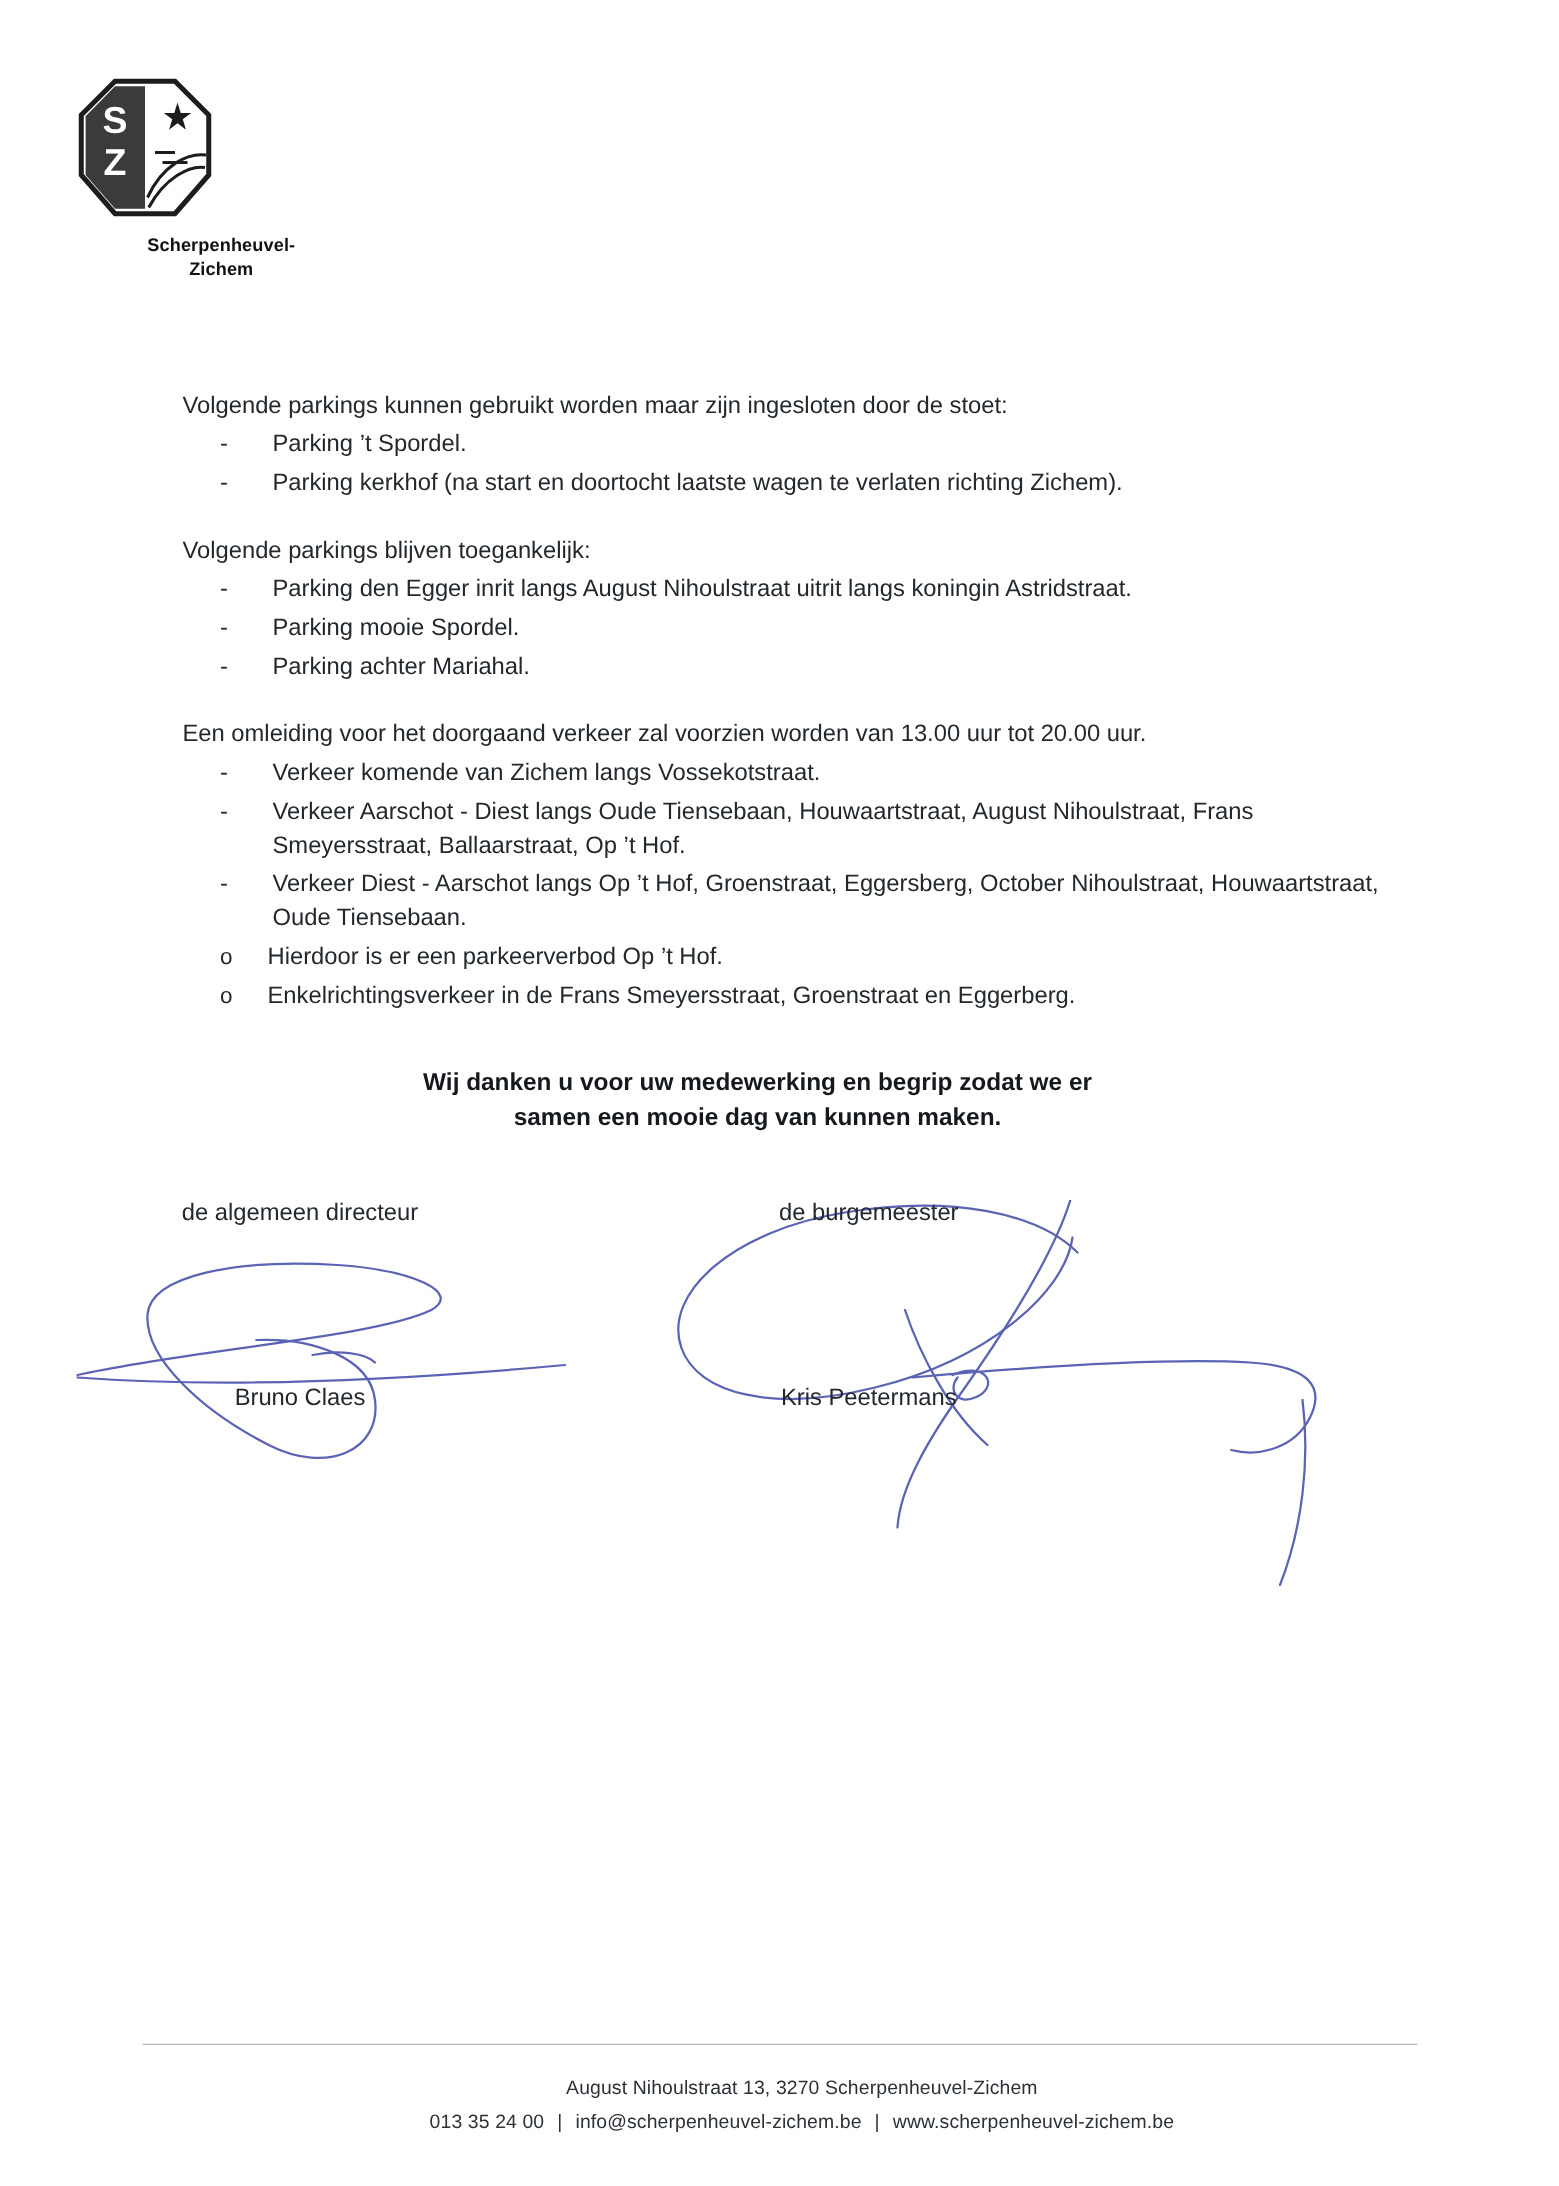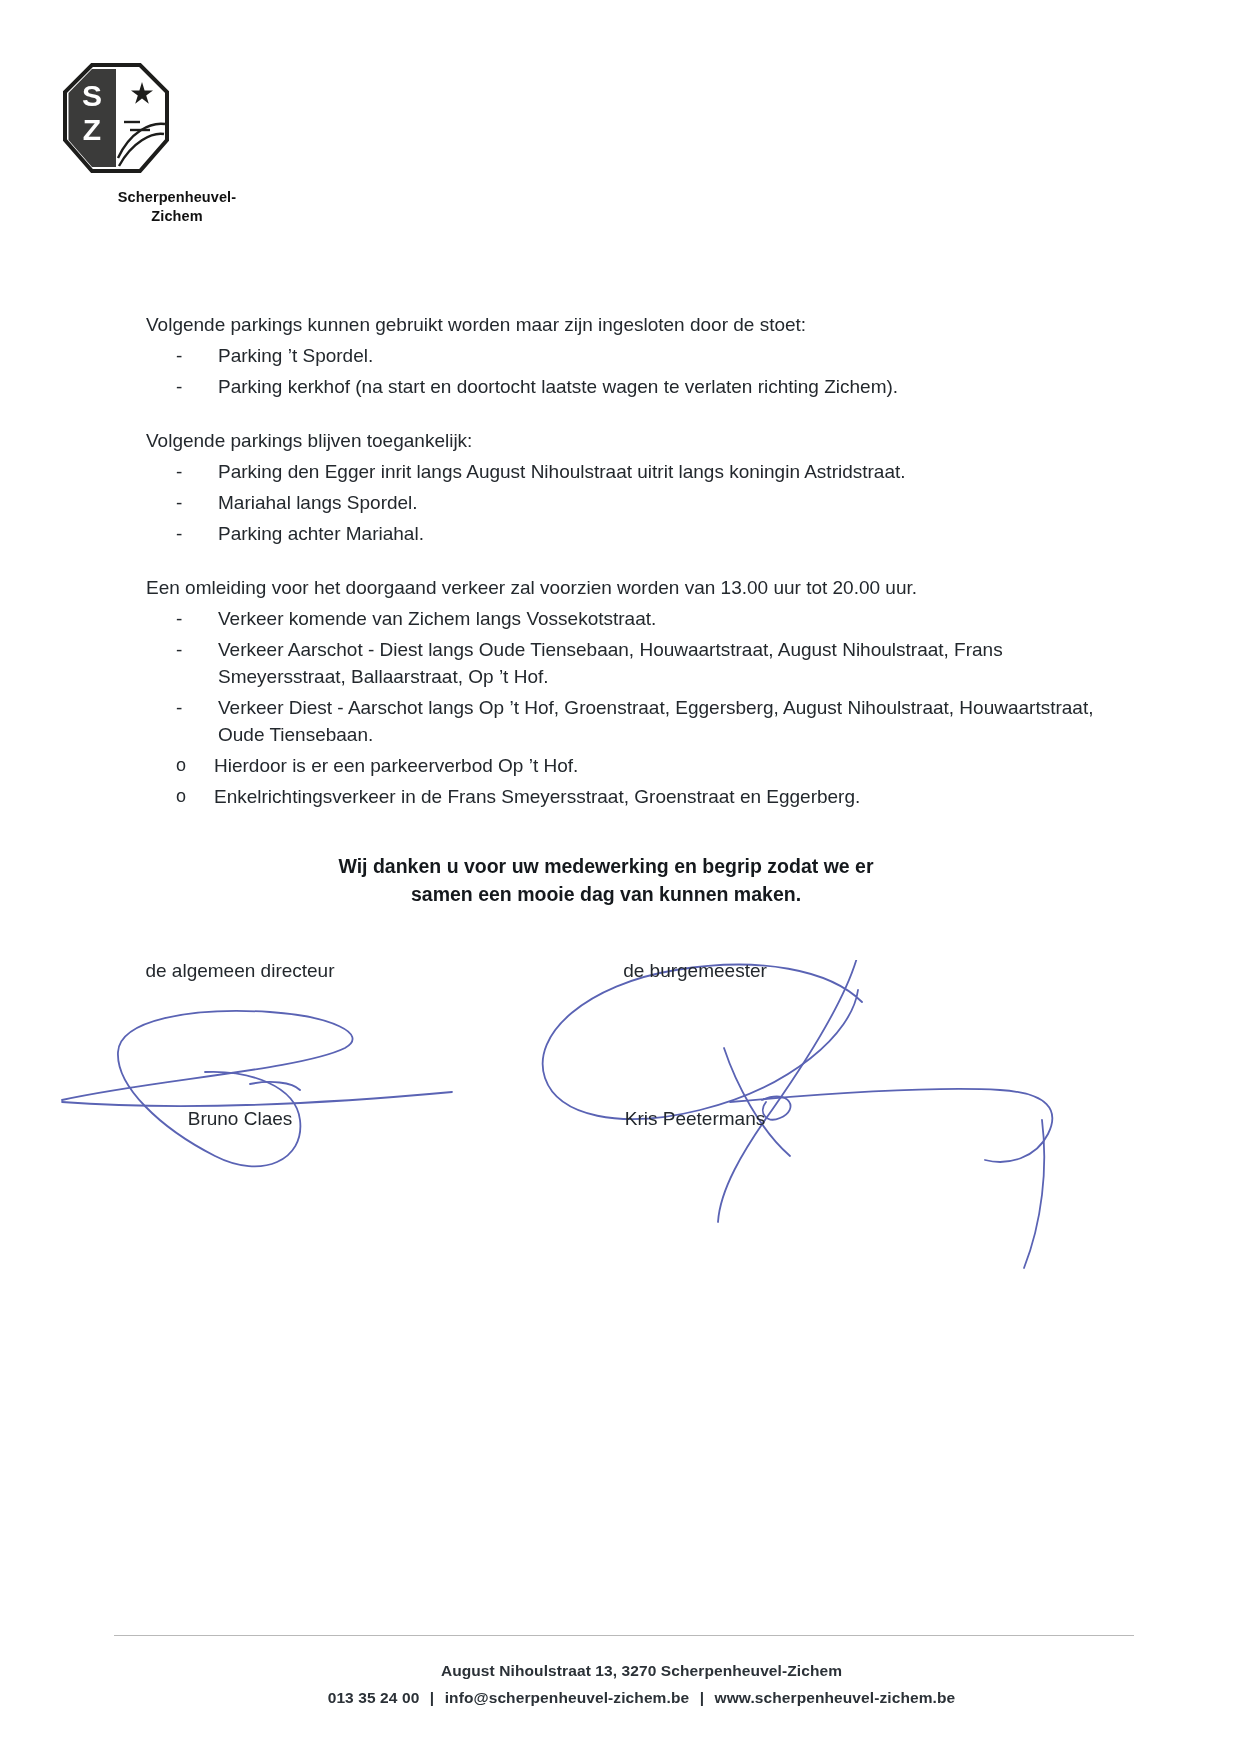--- a/index.html
+++ b/index.html
@@ -143,21 +143,21 @@
     text-align: center;
   }
   .footer-rule {
     width: 1020px;
     height: 1px;
     background: #b9b9b9;
     margin: 0 auto 22px auto;
   }
   .footer-line {
     font-size: 15.5px;
-    font-weight: bold;
+    font-weight: normal;
     color: #2b3137;
     line-height: 1.7;
     letter-spacing: 0.1px;
     padding-left: 36px;
   }
   .footer-sep { padding: 0 6px; }
 </style>
 </head>
 <body>
 
@@ -189,31 +189,31 @@
     <ul class="dash-list">
       <li>Parking ’t Spordel.</li>
       <li>Parking kerkhof (na start en doortocht laatste wagen te verlaten richting Zichem).</li>
     </ul>
   </div>
 
   <div class="block">
     <p class="para">Volgende parkings blijven toegankelijk:</p>
     <ul class="dash-list">
       <li>Parking den Egger inrit langs August Nihoulstraat uitrit langs koningin Astridstraat.</li>
-      <li>Mariahal langs Spordel.</li>
+      <li>Parking mooie Spordel.</li>
       <li>Parking achter Mariahal.</li>
     </ul>
   </div>
 
   <div class="block">
     <p class="para">Een omleiding voor het doorgaand verkeer zal voorzien worden van 13.00 uur tot 20.00 uur.</p>
     <ul class="dash-list">
       <li>Verkeer komende van Zichem langs Vossekotstraat.</li>
       <li class="wrap-item">Verkeer Aarschot - Diest langs Oude Tiensebaan, Houwaartstraat, August Nihoulstraat, Frans Smeyersstraat, Ballaarstraat, Op ’t Hof.</li>
-      <li class="wrap-item">Verkeer Diest - Aarschot langs Op ’t Hof, Groenstraat, Eggersberg, August Nihoulstraat, Houwaartstraat, Oude Tiensebaan.</li>
+      <li class="wrap-item">Verkeer Diest - Aarschot langs Op ’t Hof, Groenstraat, Eggersberg, October Nihoulstraat, Houwaartstraat, Oude Tiensebaan.</li>
     </ul>
     <ul class="circ-list">
       <li>Hierdoor is er een parkeerverbod Op ’t Hof.</li>
       <li>Enkelrichtingsverkeer in de Frans Smeyersstraat, Groenstraat en Eggerberg.</li>
     </ul>
   </div>
 
 </div>
 
 <div class="thanks">

